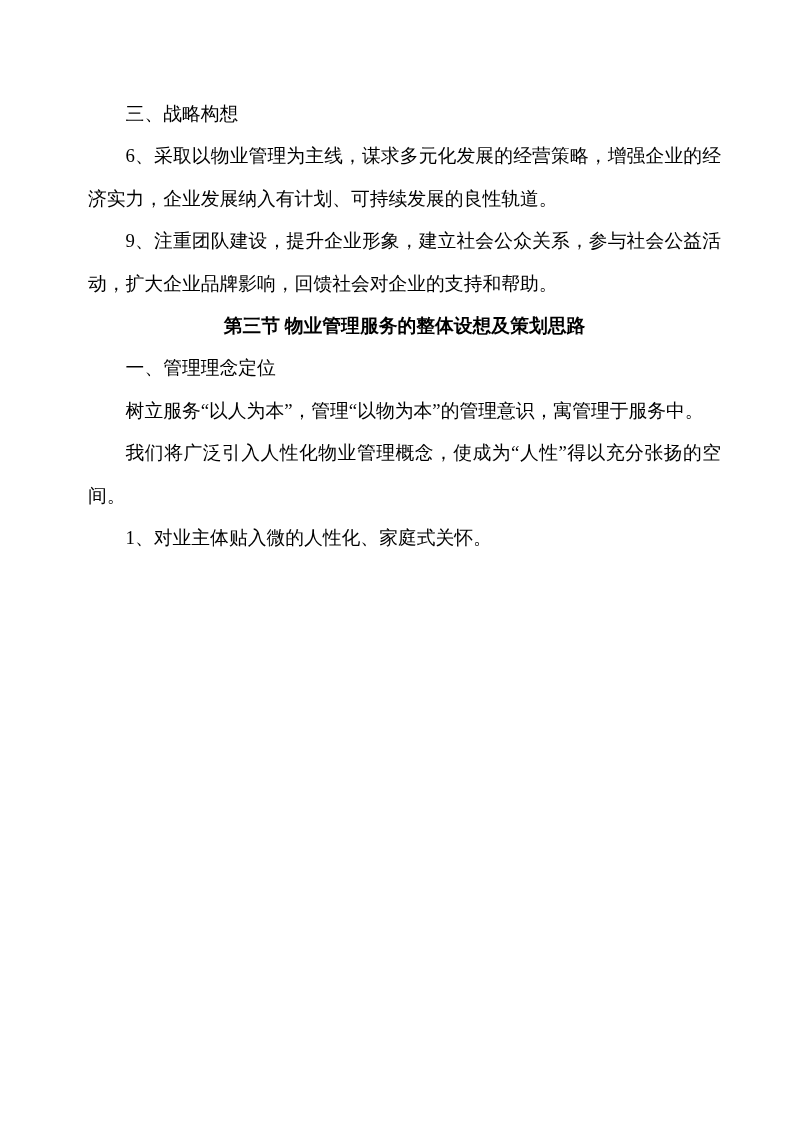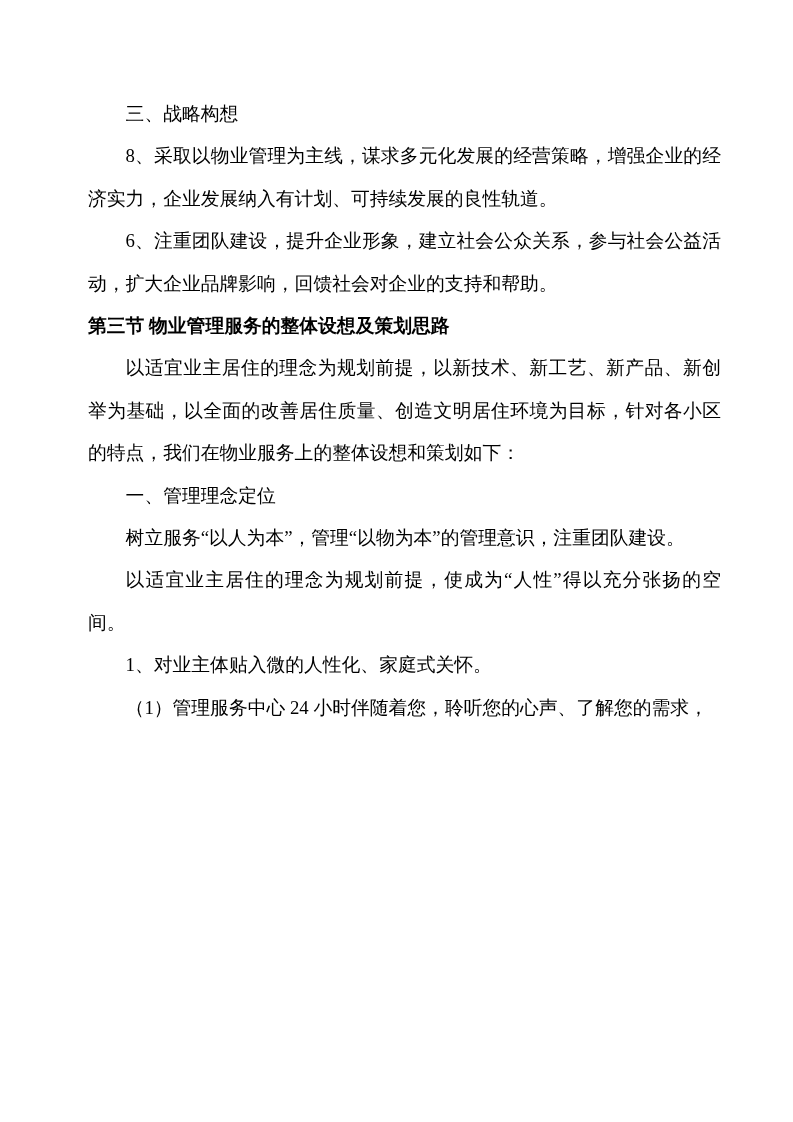--- a/index.html
+++ b/index.html
@@ -26,34 +26,32 @@
     padding: 0;
     font-family: "Liberation Serif", "DejaVu Serif", serif;
     font-size: 18.8px;
     line-height: 42.4px;
     color: #000000;
     text-align: justify;
     text-indent: 2em;
     word-break: break-all;
   }
   .para.heading {
-    text-align: left;
+    text-align: center;
     text-indent: 0;
     font-weight: bold;
   }
 </style>
 </head>
 <body>
 
 <div class="page">
   <div class="content">
       <p class="para">三、战略构想</p>
-      <p class="para">8、采取以物业管理为主线，谋求多元化发展的经营策略，增强企业的经济实力，企业发展纳入有计划、可持续发展的良性轨道。</p>
-      <p class="para">6、注重团队建设，提升企业形象，建立社会公众关系，参与社会公益活动，扩大企业品牌影响，回馈社会对企业的支持和帮助。</p>
+      <p class="para">6、采取以物业管理为主线，谋求多元化发展的经营策略，增强企业的经济实力，企业发展纳入有计划、可持续发展的良性轨道。</p>
+      <p class="para">9、注重团队建设，提升企业形象，建立社会公众关系，参与社会公益活动，扩大企业品牌影响，回馈社会对企业的支持和帮助。</p>
       <p class="para heading">第三节 物业管理服务的整体设想及策划思路</p>
-      <p class="para">以适宜业主居住的理念为规划前提，以新技术、新工艺、新产品、新创举为基础，以全面的改善居住质量、创造文明居住环境为目标，针对各小区的特点，我们在物业服务上的整体设想和策划如下：</p>
       <p class="para">一、管理理念定位</p>
-      <p class="para">树立服务“以人为本”，管理“以物为本”的管理意识，注重团队建设。</p>
-      <p class="para">以适宜业主居住的理念为规划前提，使成为“人性”得以充分张扬的空间。</p>
+      <p class="para">树立服务“以人为本”，管理“以物为本”的管理意识，寓管理于服务中。</p>
+      <p class="para">我们将广泛引入人性化物业管理概念，使成为“人性”得以充分张扬的空间。</p>
       <p class="para">1、对业主体贴入微的人性化、家庭式关怀。</p>
-      <p class="para">（1）管理服务中心 24 小时伴随着您，聆听您的心声、了解您的需求，</p>
     </div>
 </div>
 
 </body></html>

